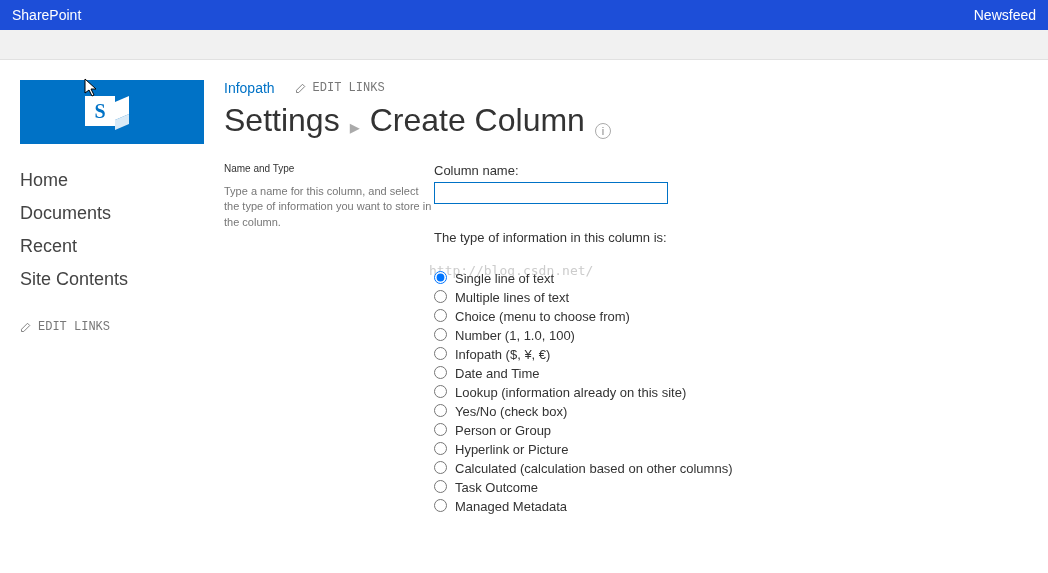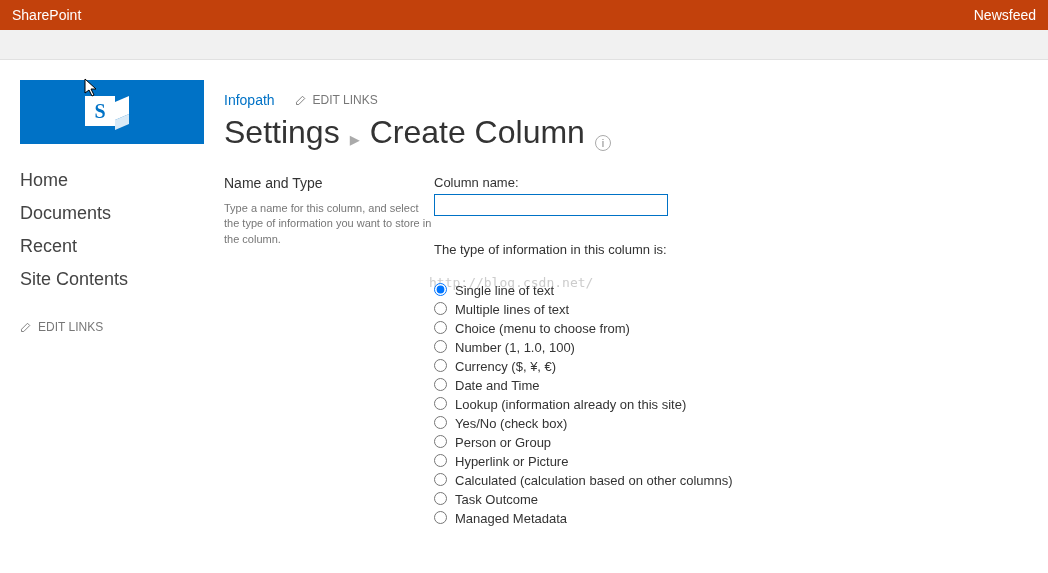--- a/index.html
+++ b/index.html
@@ -1,37 +1,37 @@
 <!DOCTYPE html>
 <html><head>
   <meta charset="utf-8">
   <style>
     * { margin: 0; padding: 0; box-sizing: border-box; }
     body { font-family: "Segoe UI", "Segoe UI Light", Arial, sans-serif; font-size: 13px; color: #333; background: #fff; width: 1048px; }
-    .suite-bar { background: #c2410c; color: #fff; height: 30px; display: flex; justify-content: space-between; align-items: center; padding: 0 12px; font-size: 14px; }
+    .suite-bar { background: #1d4ed8; color: #fff; height: 30px; display: flex; justify-content: space-between; align-items: center; padding: 0 12px; font-size: 14px; }
     .suite-bar a { color: #fff; text-decoration: none; }
     .ribbon-strip { background: #f1f1f1; height: 30px; border-bottom: 1px solid #e1e1e1; }
     .page-wrap { display: flex; padding: 20px 0 0 20px; }
     .logo-box { width: 184px; height: 64px; background: #0072c6; display: flex; align-items: center; justify-content: center; margin-bottom: 20px; position: relative; }
     .nav-col { width: 184px; flex-shrink: 0; }
     .nav-list { list-style: none; margin-top: 6px; }
     .nav-list li { padding: 6px 0; font-size: 18px; color: #444; cursor: pointer; }
     .nav-list li.sub { padding-left: 22px; }
-    .edit-links { margin-top: 24px; font-size: 12px; color: #777; display: flex; align-items: center; gap: 6px; }
+    .edit-links { margin-top: 24px; font-size: 12px; color: #777; display: flex; align-items: center; gap: 6px; font-family: Liberation Mono, monospace; }
     .edit-links svg { width: 12px; height: 12px; }
     .content-col { padding-left: 20px; flex: 1; }
-    .crumb-row { display: flex; align-items: center; gap: 20px; margin-bottom: 6px; margin-top: 12px; }
+    .crumb-row { display: flex; align-items: center; gap: 20px; margin-bottom: 6px; }
     .crumb-row .site-link { color: #0072c6; font-size: 14px; }
     .crumb-row .edit-links { margin-top: 0; }
     .page-title { font-size: 32px; font-weight: 200; color: #333; display: flex; align-items: flex-end; gap: 10px; margin-bottom: 24px; }
     .page-title .sep { color: #aaa; font-size: 20px; }
     .page-title .info-icon { display: inline-flex; align-items: center; justify-content: center; width: 16px; height: 16px; border: 1px solid #aaa; border-radius: 50%; font-size: 11px; color: #888; }
     .form-section { display: flex; }
     .form-left { width: 210px; flex-shrink: 0; }
-    .form-left h3 { font-size: 14px; font-weight: 400; color: #333; margin-bottom: 10px; }
+    .form-left h3 { font-size: 10px; font-weight: 400; color: #333; margin-bottom: 10px; }
     .form-left p { font-size: 11px; color: #777; line-height: 1.4; }
     .form-right { flex: 1; }
     .form-right .lbl { font-size: 13px; color: #333; margin-bottom: 4px; }
     .form-right input[type="text"] { width: 234px; height: 22px; border: 1px solid #0072c6; outline: none; padding: 2px 4px; font-size: 13px; }
     .radio-prompt { margin-top: 26px; margin-bottom: 24px; font-size: 13px; }
     .radio-list { list-style: none; }
     .radio-list li { display: flex; align-items: flex-start; gap: 8px; padding: 2px 0; font-size: 13px; }
     .radio-list input[type="radio"] { width: 13px; height: 13px; }
     .cursor-overlay { position: absolute; left: 84px; top: 78px; pointer-events: none; }
     .arrow-annot { position: absolute; pointer-events: none; }
@@ -110,21 +110,21 @@
             <li>
               <input type="radio" name="coltype" style="">
               <span>Choice (menu to choose from)</span>
             </li>
             <li>
               <input type="radio" name="coltype" style="">
               <span>Number (1, 1.0, 100)</span>
             </li>
             <li>
               <input type="radio" name="coltype" style="">
-              <span>Currency ($, ¥, €)</span>
+              <span>Infopath ($, ¥, €)</span>
             </li>
             <li>
               <input type="radio" name="coltype" style="">
               <span>Date and Time</span>
             </li>
             <li>
               <input type="radio" name="coltype" style="">
               <span>Lookup (information already on this site)</span>
             </li>
             <li>

